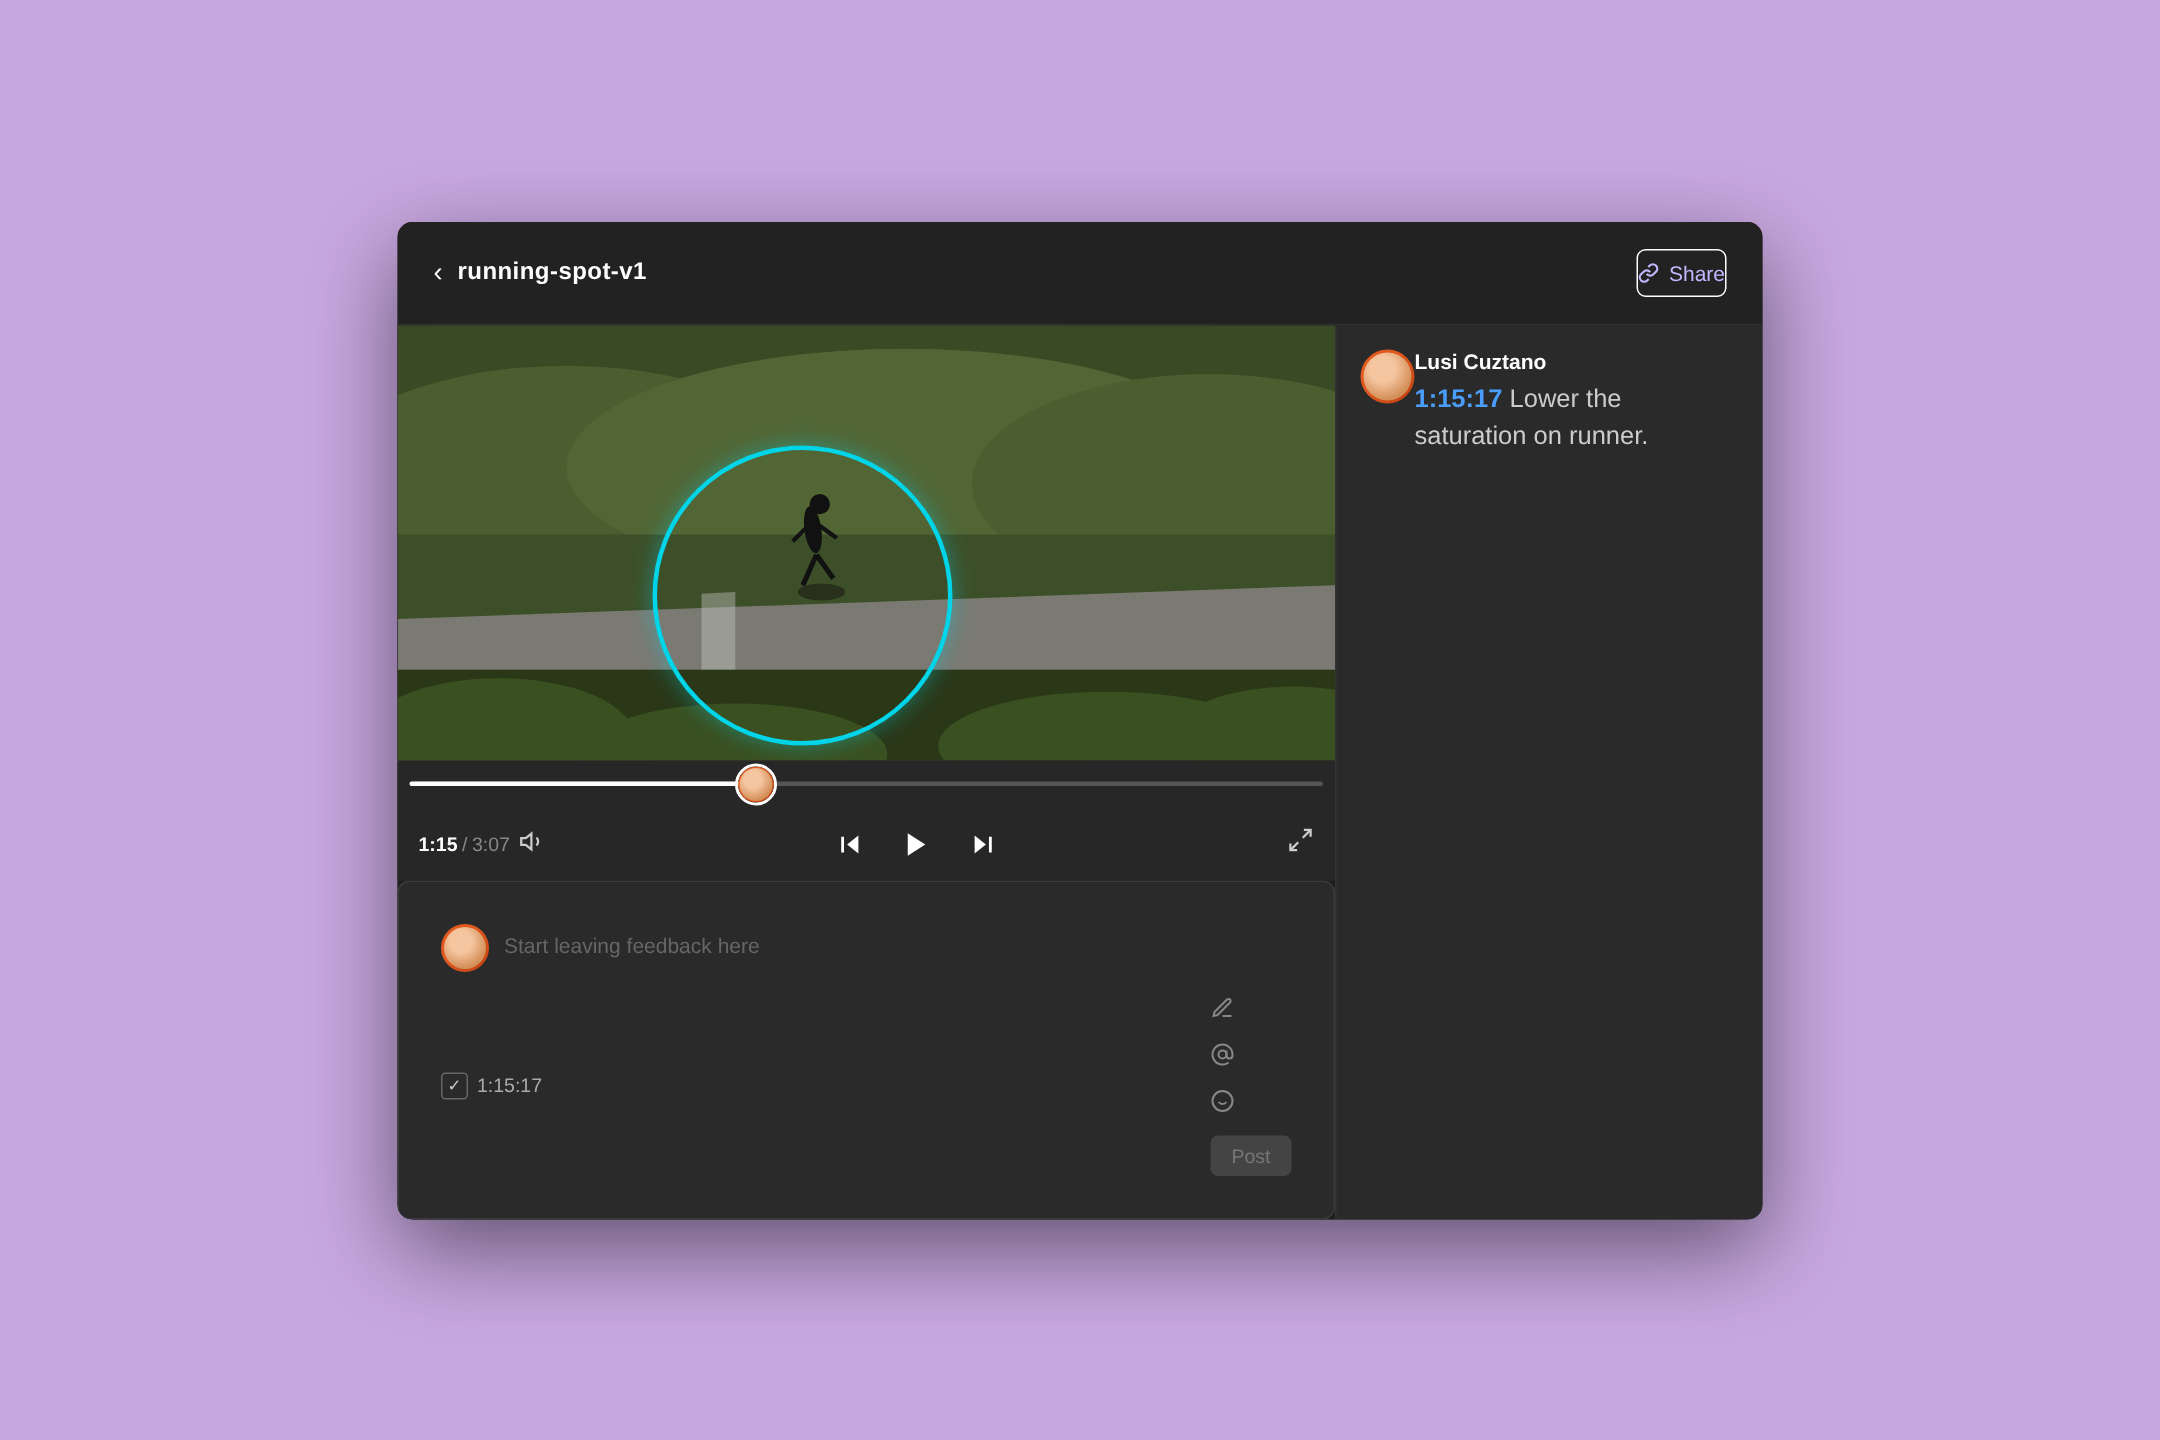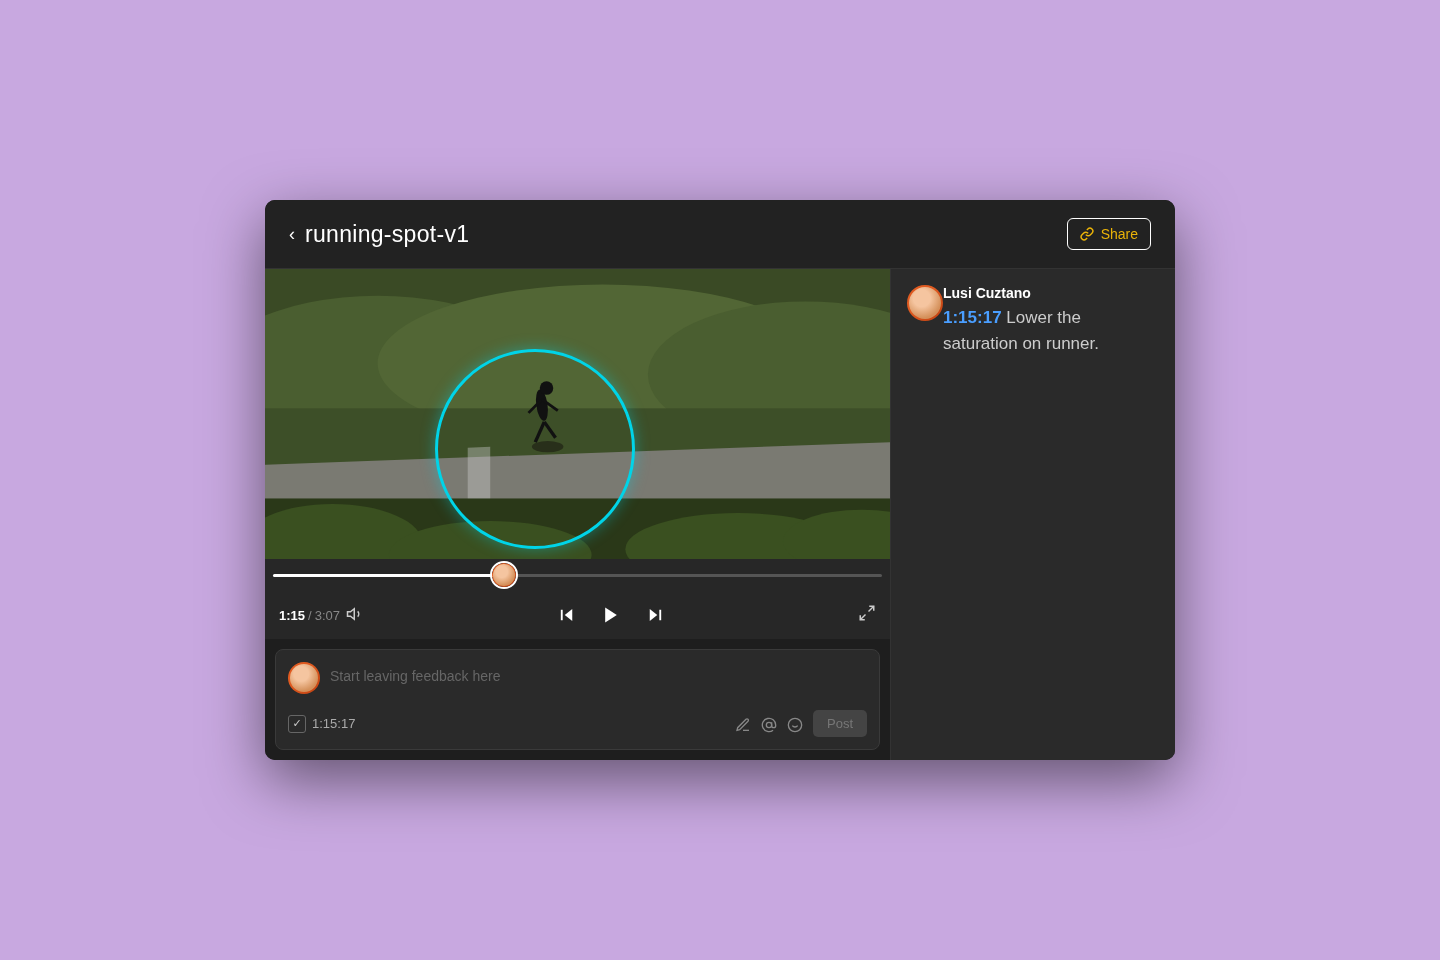--- a/index.html
+++ b/index.html
@@ -41,32 +41,32 @@
     .back-icon {
       color: #fff;
       font-size: 18px;
       cursor: pointer;
       display: flex;
       align-items: center;
     }
 
     .header-title {
       color: #ffffff;
-      font-size: 23px;
-      font-weight: 400;
+      font-size: 16px;
+      font-weight: 700;
       letter-spacing: 0.3px;
       text-align: center;
     }
 
     .share-button {
       background: transparent;
       border: 1.5px solid #ffffff;
       border-radius: 6px;
-      color: #eab308;
-      padding: 7px 12px;
+      color: #c4b5fd;
+      padding: 7px 0;
       font-size: 14px;
       font-weight: 500;
       cursor: pointer;
       display: flex;
       align-items: center;
       gap: 7px;
     }
 
     
     .main-content {
@@ -243,22 +243,21 @@
       font-size: 16px;
       cursor: pointer;
       margin-left: auto;
     }
 
     
     .comment-area {
       background: #2a2a2a;
       border: 1px solid #3a3a3a;
       border-radius: 8px;
-      margin: 10px;
-      padding: 12px;
+      padding: 28px;
     }
 
     .comment-input-row {
       display: flex;
       align-items: flex-start;
       gap: 10px;
     }
 
     .comment-avatar {
       width: 32px;
@@ -315,22 +314,23 @@
       font-size: 11px;
     }
 
     .timestamp-label {
       color: #aaa;
       font-size: 13px;
     }
 
     .comment-tools {
       display: flex;
-      align-items: flex-end;
+      align-items: flex-start;
       gap: 10px;
+      flex-direction: column;
     }
 
     .tool-icon {
       color: #888;
       font-size: 16px;
       cursor: pointer;
     }
 
     .post-button {
       background: #444;

